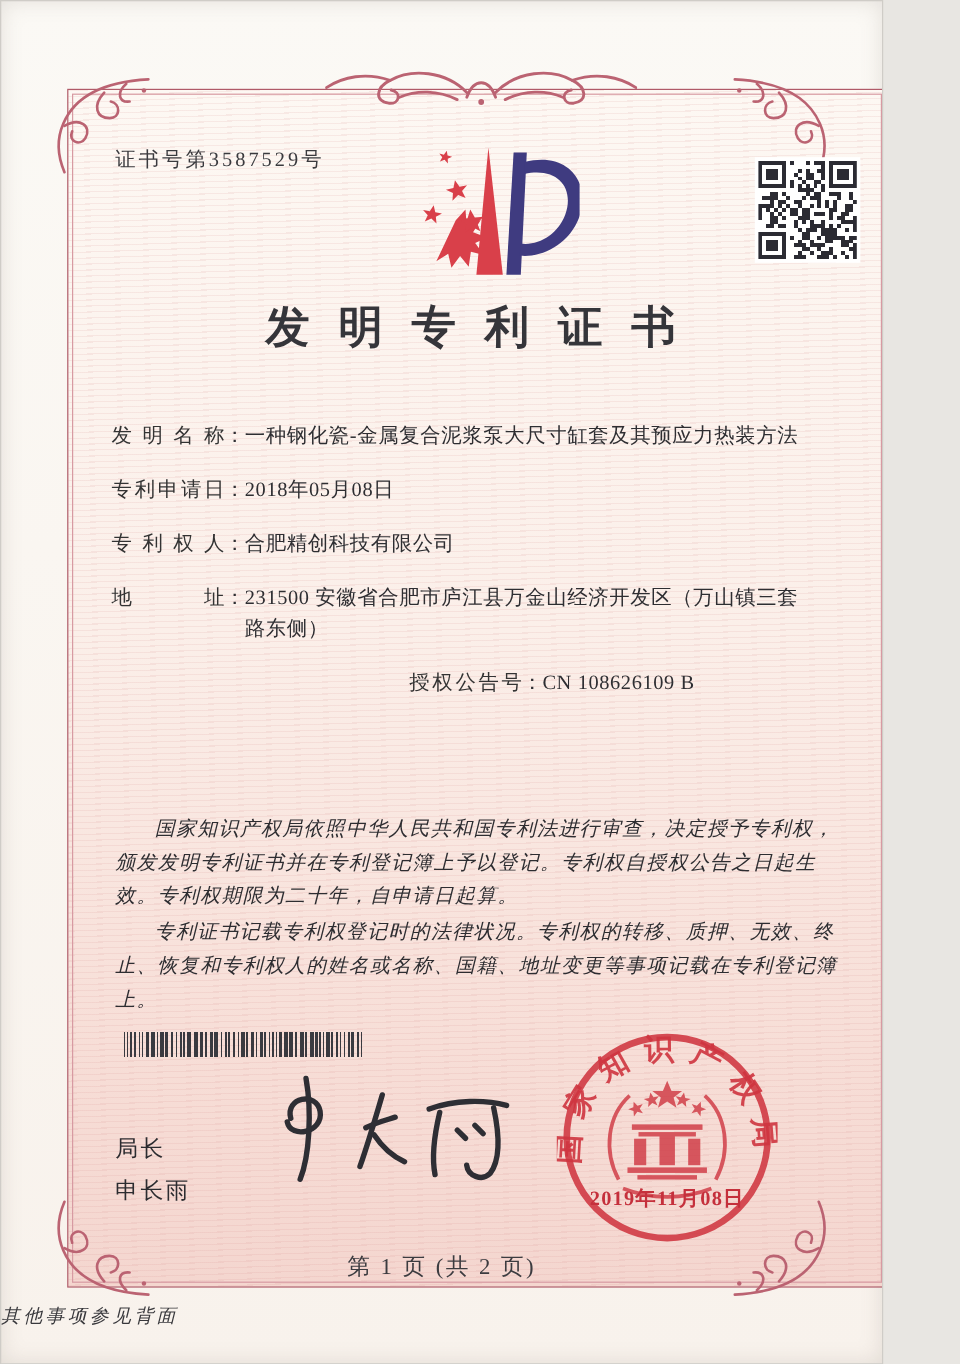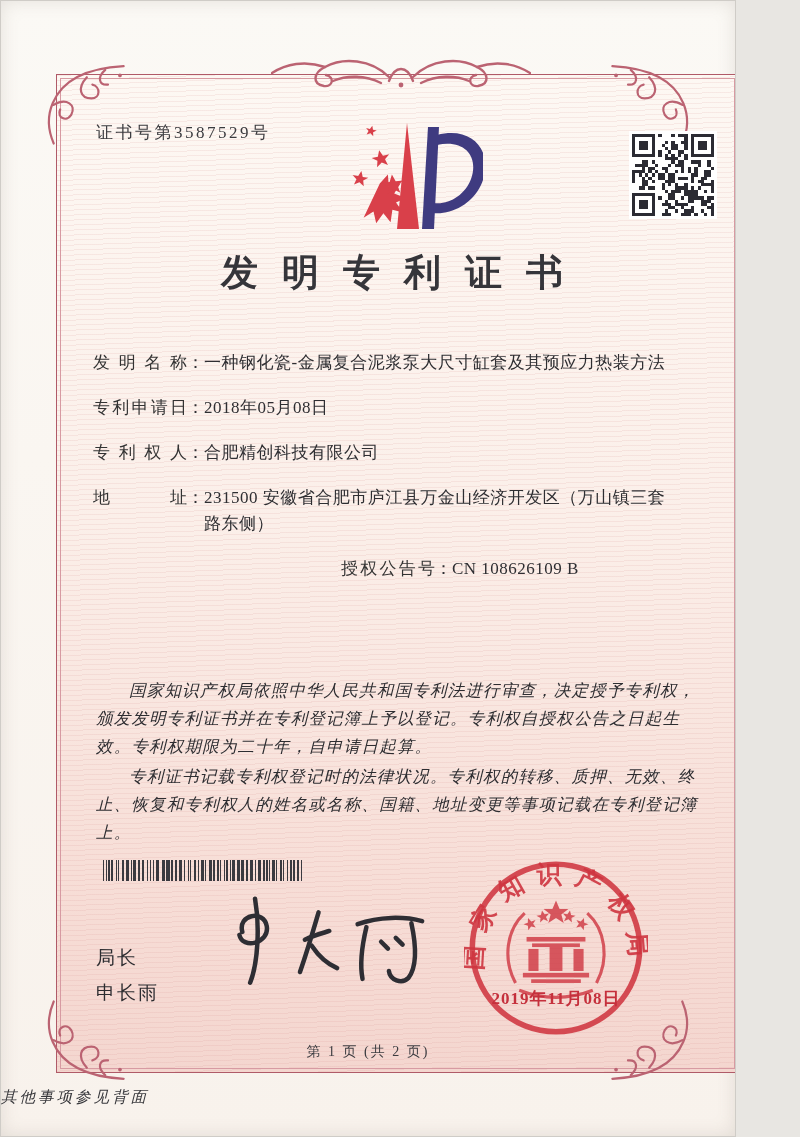--- a/index.html
+++ b/index.html
@@ -52,21 +52,21 @@
   .body-text p{margin:0 14px 2px 0;text-indent:2em;}
   
   .barcode{position:absolute;left:100px;top:856px;width:206px;height:27px;}
   .barcode svg{width:100%;height:100%;shape-rendering:crispEdges;}
   .officer{position:absolute;left:95px;top:915px;font-family:"Liberation Sans","DejaVu Sans",sans-serif;
     font-size:19px;line-height:35px;color:#2c2c30;letter-spacing:2px;margin-top:24px;}
   .signature{position:absolute;left:212px;top:886px;width:215px;height:112px;}
   .seal{position:absolute;left:463px;top:855px;width:184px;height:184px;}
   .seal-date{position:absolute;left:470px;top:986px;width:170px;text-align:center;
     font-size:17px;font-weight:bold;color:#c5303c;letter-spacing:1px;}
-  .page-info{position:absolute;left:0;top:1042px;width:100%;text-align:center;font-size:14px;
+  .page-info{position:absolute;left:0;top:1042px;width:100%;text-align:center;font-size:19px;
     letter-spacing:2px;color:#3c3c40;}
   .back-note{position:absolute;left:0;top:1086px;width:100%;text-align:left;font-size:15.5px;
     font-style:italic;letter-spacing:3px;color:#38383c;}
   .pink{stroke:#bb6372;fill:none;stroke-width:2.4;stroke-linecap:round;}
 </style>
 </head>
 <body>
 
 <div class="photo">
 

